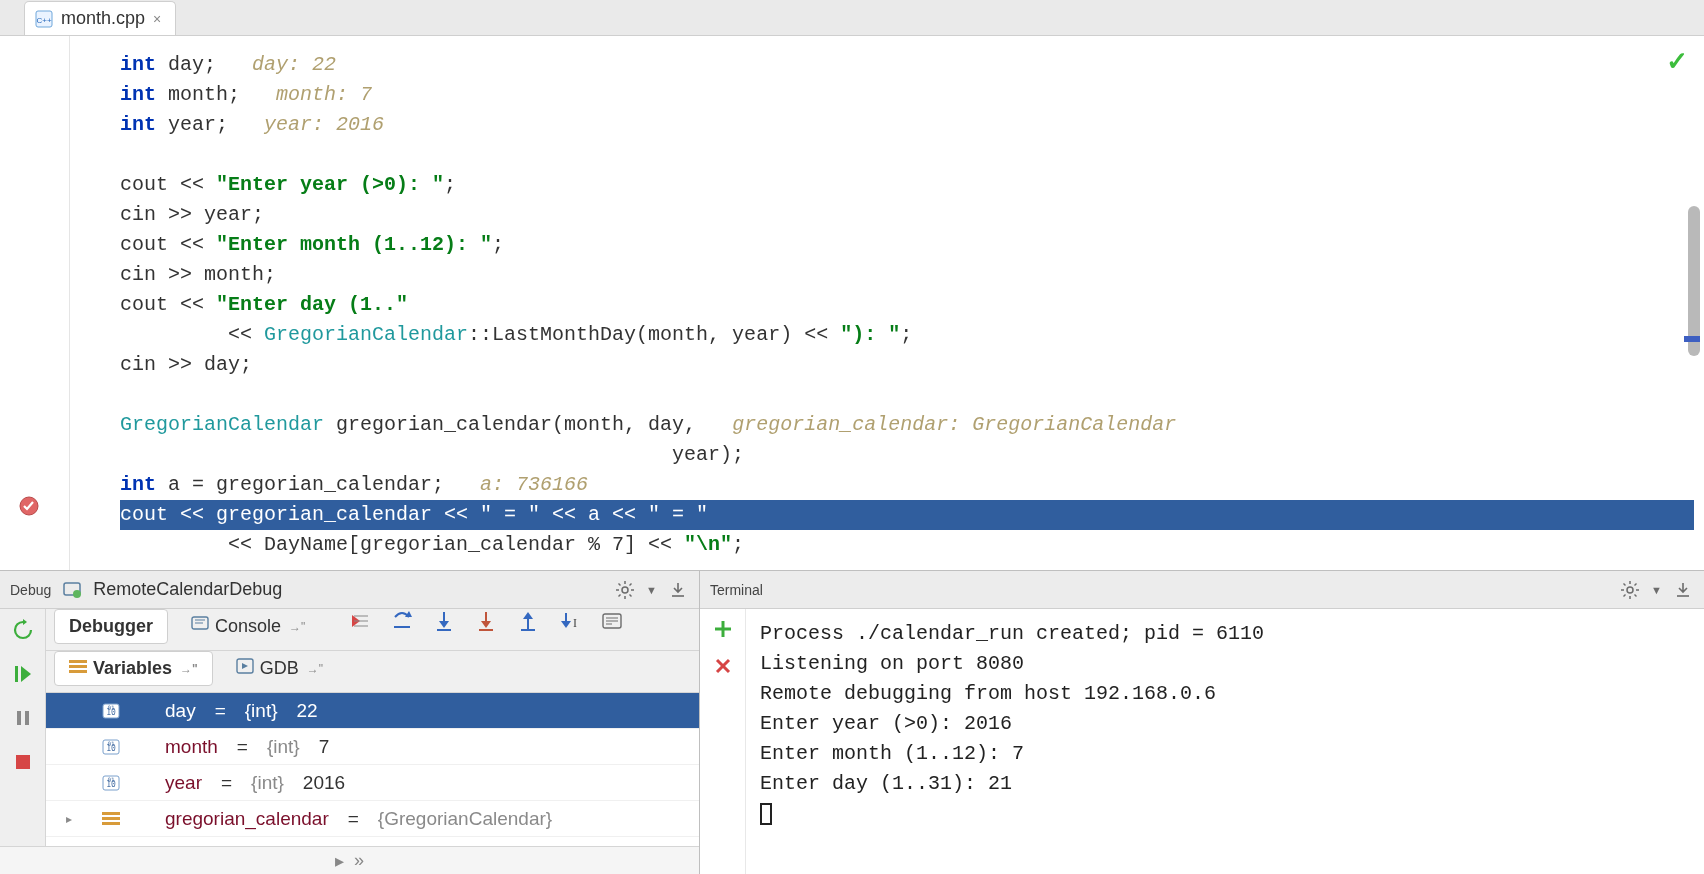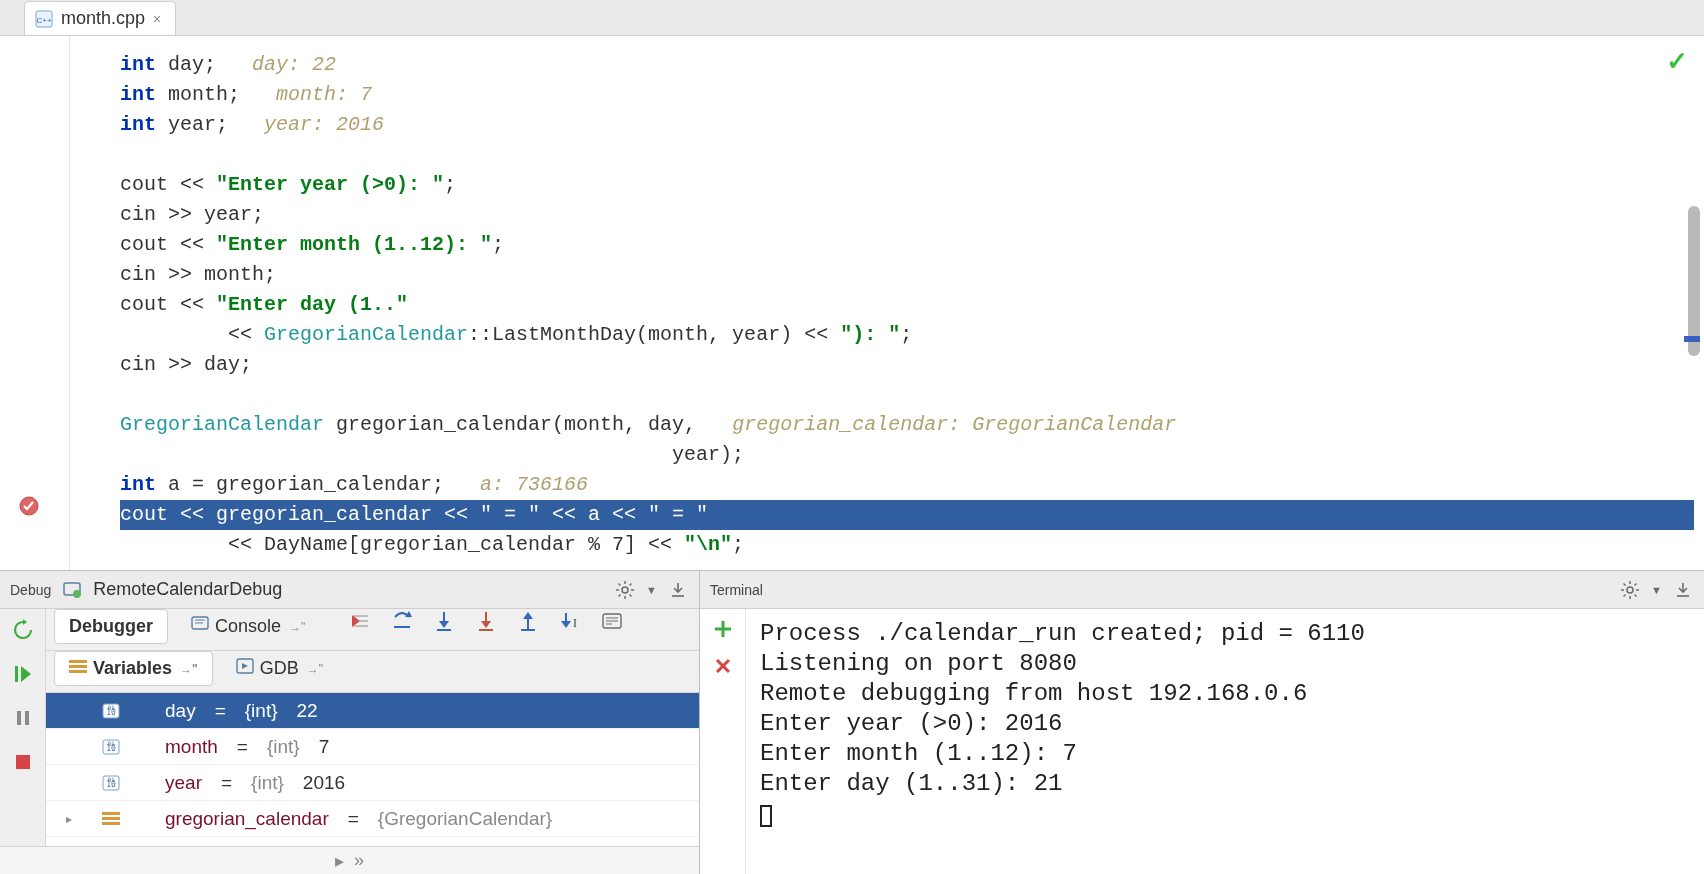--- a/index.html
+++ b/index.html
@@ -262,21 +262,21 @@
     flex-direction: column;
     align-items: center;
     padding-top: 10px;
     gap: 18px;
     border-right: 1px solid #e8e8e8;
   }
   .term-text {
     flex: 1;
     padding: 10px 14px;
     font-family: Menlo, Consolas, "Courier New", monospace;
-    font-size: 24px;
+    font-size: 20px;
     line-height: 30px;
     white-space: pre;
     color: #222;
   }
   .cursor-box {
     display: inline-block;
     width: 12px; height: 22px;
     border: 2px solid #222;
     vertical-align: text-bottom;
   }

